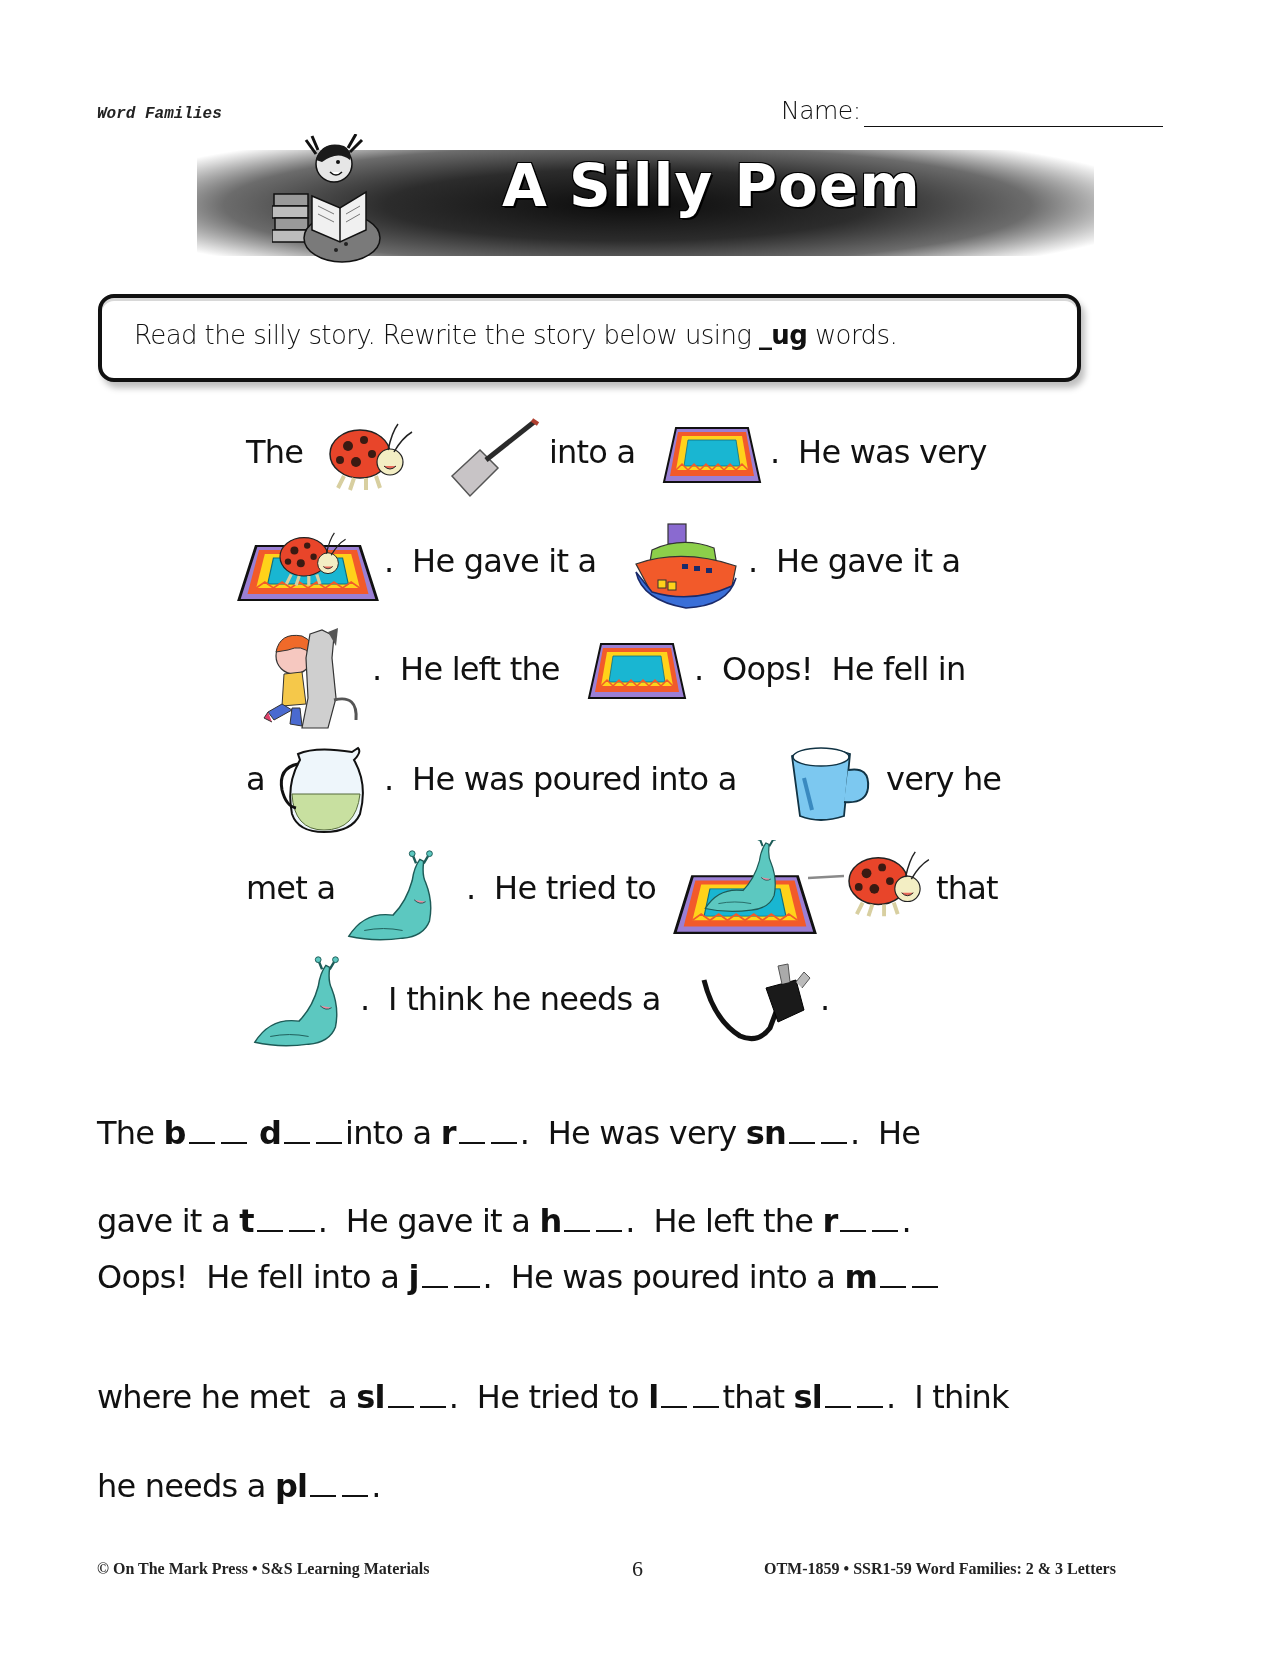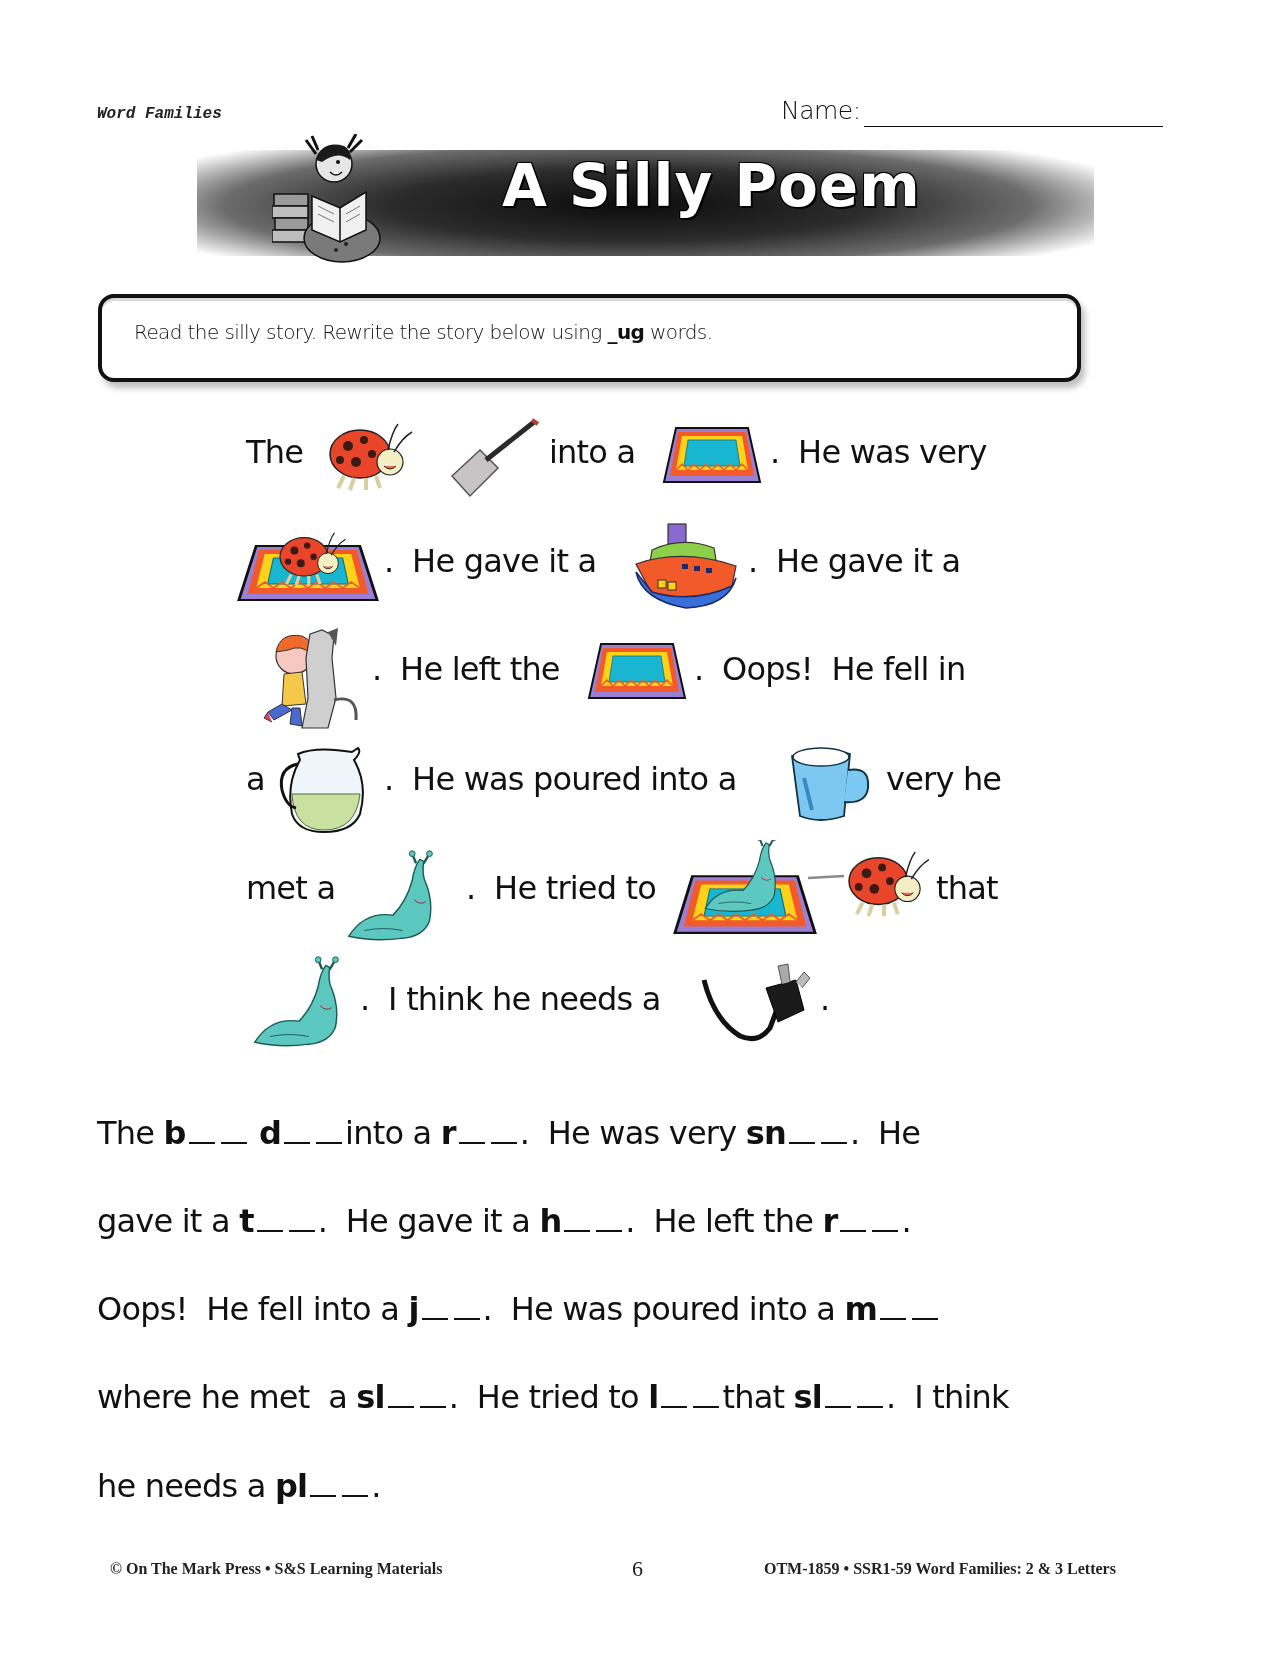--- a/index.html
+++ b/index.html
@@ -19,21 +19,21 @@
             background: radial-gradient(ellipse 60% 75% at 48% 52%, #0c0c0c 0%, #2c2c2c 45%, #6c6c6c 75%, #d8d8d8 93%, rgba(255,255,255,0) 100%); }
   .banner-title { left: 470px; top: 152px; font-family: "DejaVu Sans", sans-serif; font-weight: bold;
                   font-size: 58px; color: #fff; letter-spacing: 1px;
                   text-shadow: 2px 2px 0 #000, -1px -1px 0 #000, 1px -1px 0 #000, -1px 1px 0 #000; margin-left: 32px; }
   .girl { left: 272px; top: 134px; width: 140px; height: 130px; }
 
   
   .instr-box { left: 98px; top: 294px; width: 983px; height: 88px; box-sizing: border-box;
                border: 4px solid #111; border-radius: 16px; background: #fff;
                box-shadow: 4px 6px 6px rgba(0,0,0,0.25), inset 0 3px 0 #d8d8d8; }
-  .instr-text { left: 134px; top: 320px; font-size: 20px; font-weight: 300; letter-spacing: -0.6px; color: #111; }
+  .instr-text { left: 134px; top: 320px; font-size: 26px; font-weight: 300; letter-spacing: -0.6px; color: #111; }
   .instr-text b { font-weight: bold; }
 
   
   .story-word { font-size: 32px; letter-spacing: -0.8px; color: #111; line-height: 1; white-space: pre; }
   .pic { position: absolute; }
 
   
   .rewrite { left: 97px; font-size: 32px; letter-spacing: -0.8px; color: #111; white-space: pre; line-height: 1; }
   .rewrite b { font-weight: bold; }
   .blank { display: inline-block; width: 26px; border-bottom: 2px solid #111; margin: 0 3px; height: 26px; vertical-align: baseline; }
@@ -207,19 +207,19 @@
 <svg class="pic" style="left:700px; top:960px;" width="120" height="84" viewBox="0 0 120 84">
   <path d="M4 20 Q14 60 40 76 Q58 84 70 68 L76 52" stroke="#111" stroke-width="5" fill="none"></path>
   <path d="M66 28 L96 20 L104 50 L78 62 Z" fill="#1a1a1a" stroke="#000"></path>
   <path d="M82 24 L78 6 L88 4 L90 22" fill="#aaa" stroke="#555"></path>
   <path d="M96 22 L104 12 L110 18 L102 28" fill="#bbb" stroke="#555"></path>
 </svg>
 <div class="abs story-word" style="left:820px; top:983px;">.</div>
 
 <div class="abs rewrite" style="top:1116px;"><span>The </span><b>b</b><span class="blank"></span><span class="blank"></span><span> </span><b>d</b><span class="blank"></span><span class="blank"></span><span>into a </span><b>r</b><span class="blank"></span><span class="blank"></span><span>.  He was very </span><b>sn</b><span class="blank"></span><span class="blank"></span><span>.  He</span></div>
 <div class="abs rewrite" style="top:1204px;"><span>gave it a </span><b>t</b><span class="blank"></span><span class="blank"></span><span>.  He gave it a </span><b>h</b><span class="blank"></span><span class="blank"></span><span>.  He left the </span><b>r</b><span class="blank"></span><span class="blank"></span><span>.</span></div>
-<div class="abs rewrite" style="top:1292px;"><span>Oops!  He fell into a </span><b>j</b><span class="blank"></span><span class="blank"></span><span>.  He was poured into a </span><b>m</b><span class="blank"></span><span class="blank"></span></div>
+<div class="abs rewrite" style="top:1260px;"><span>Oops!  He fell into a </span><b>j</b><span class="blank"></span><span class="blank"></span><span>.  He was poured into a </span><b>m</b><span class="blank"></span><span class="blank"></span></div>
 <div class="abs rewrite" style="top:1380px;"><span>where he met  a </span><b>sl</b><span class="blank"></span><span class="blank"></span><span>.  He tried to </span><b>l</b><span class="blank"></span><span class="blank"></span><span>that </span><b>sl</b><span class="blank"></span><span class="blank"></span><span>.  I think</span></div>
 <div class="abs rewrite" style="top:1469px;"><span>he needs a </span><b>pl</b><span class="blank"></span><span class="blank"></span><span>.</span></div>
 
-<div class="abs footer" style="left:110px;text-align:center;">© On The Mark Press • S&amp;S Learning Materials</div>
+<div class="abs footer" style="left:97px;text-align:center;">© On The Mark Press • S&amp;S Learning Materials</div>
 <div class="abs footer footer-page" style="left:632px;">6</div>
 <div class="abs footer" style="left:764px;">OTM-1859 • SSR1-59 Word Families:  2 &amp; 3 Letters</div>
 
 </body></html>

